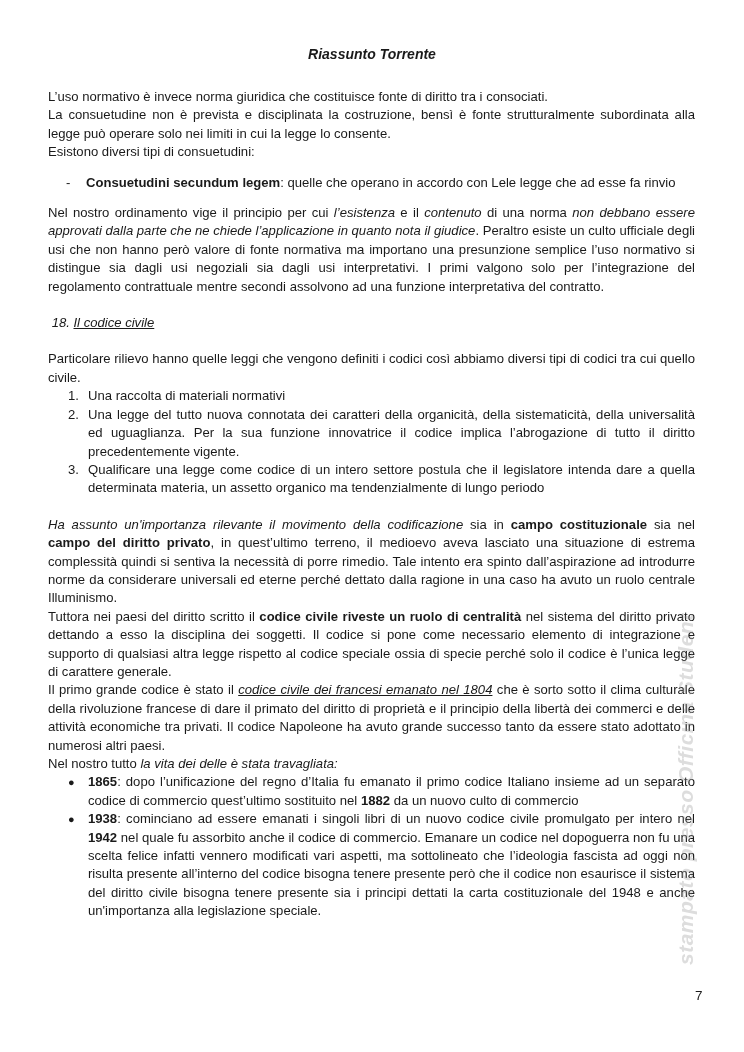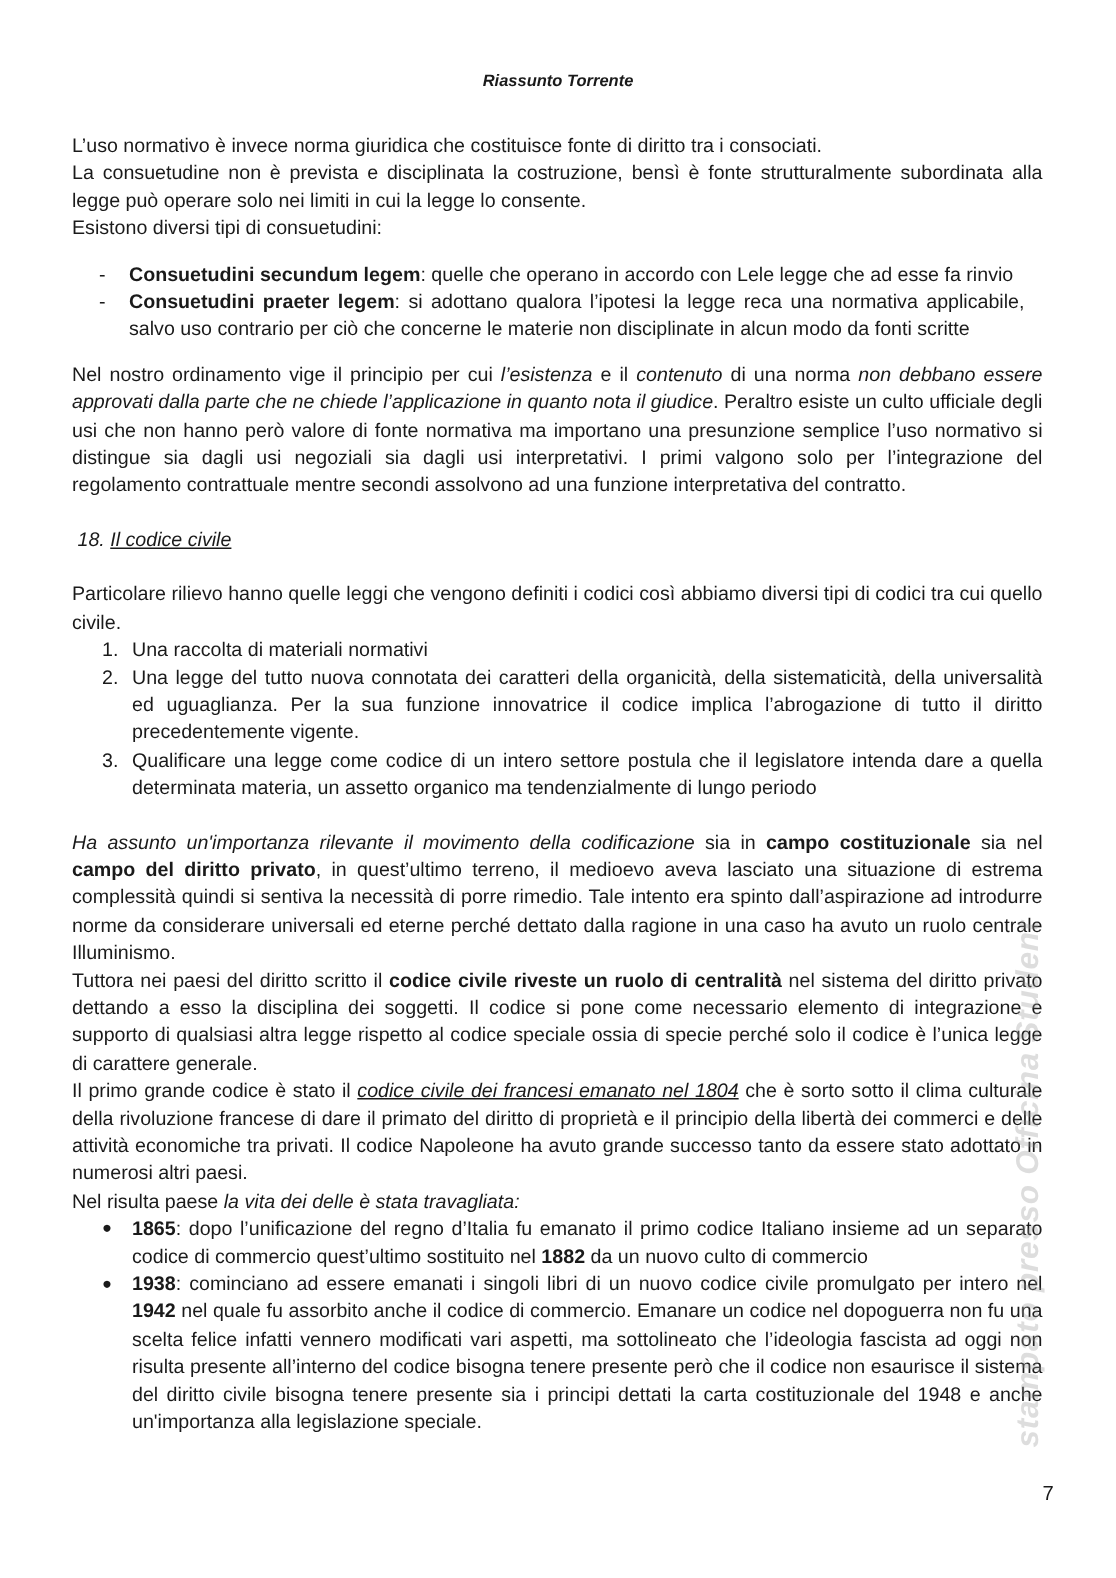--- a/index.html
+++ b/index.html
@@ -5,21 +5,21 @@
   html, body { margin: 0; padding: 0; background: #ffffff; }
   body {
     width: 744px; height: 1052px; position: relative; overflow: hidden;
     font-family: "Liberation Sans", sans-serif;
     color: #1a1a1a;
     font-size: 13.1px;
     line-height: 18.4px;
   }
   .title {
     position: absolute; top: 45px; left: 0; width: 744px; text-align: center;
-    font-weight: bold; font-style: italic; font-size: 11px;
+    font-weight: bold; font-style: italic; font-size: 14px;
   }
   .content {
     position: absolute; top: 88px; left: 48px; width: 647px;
     text-align: justify;
   }
   p { margin: 0; }
   .dash-list { margin: 12px; padding: 0; list-style: none; }
   .dash-list li { position: relative; padding-left: 20px; margin-left: 0; }
   .dash-list li .bullet { position: absolute; left: 0; top: 0; width: 20px; }
   .dash-list li .bullet::before { content: "-"; }
@@ -55,45 +55,41 @@
 
 <div class="content">
   <p>L’uso normativo è invece norma giuridica che costituisce fonte di diritto tra i consociati.</p>
   <p>La consuetudine non è prevista e disciplinata la costruzione, bensì è fonte strutturalmente subordinata alla legge può operare solo nei limiti in cui la legge lo consente.</p>
   <p>Esistono diversi tipi di consuetudini:</p>
   <ul class="dash-list">
     <li class="ind-dash">
       <span class="bullet"></span>
       <b>Consuetudini secundum legem</b><span>: quelle che operano in accordo con Lele legge che ad esse fa rinvio</span>
     </li>
-    <li class="ind-dash">
-      <span class="bullet"></span>
-      <b>Consuetudini praeter legem</b><span>: si adottano qualora l’ipotesi la legge reca una normativa applicabile, salvo uso contrario per ciò che concerne le materie non disciplinate in alcun modo da fonti scritte</span>
-    </li>
   </ul>
   <p><span>Nel nostro ordinamento vige il principio per cui </span><i>l’esistenza</i><span> e il </span><i>contenuto</i><span> di una norma </span><i>non debbano essere approvati dalla parte che ne chiede l’applicazione in quanto nota il giudice</i><span>. Peraltro esiste un culto ufficiale degli usi che non hanno però valore di fonte normativa ma importano una presunzione semplice l’uso normativo si distingue sia dagli usi negoziali sia dagli usi interpretativi. I primi valgono solo per l’integrazione del regolamento contrattuale mentre secondi assolvono ad una funzione interpretativa del contratto.</span></p>
 
   <p class="section-title" style="margin-left:0;">
     <span style="display:inline-block;width:0;"></span><span style="padding-left:0;"></span>
     <span style="margin-left:0px;">18. </span><span class="u">Il codice civile</span>
   </p>
 
   <p>Particolare rilievo hanno quelle leggi che vengono definiti i codici così abbiamo diversi tipi di codici tra cui quello civile.</p>
   <ol class="num-list ind-list">
     <li><span class="num">1.</span><span>Una raccolta di materiali normativi</span></li>
     <li><span class="num">2.</span><span>Una legge del tutto nuova connotata dei caratteri della organicità, della sistematicità, della universalità ed uguaglianza. Per la sua funzione innovatrice il codice implica l’abrogazione di tutto il diritto precedentemente vigente.</span></li>
     <li><span class="num">3.</span><span>Qualificare una legge come codice di un intero settore postula che il legislatore intenda dare a quella determinata materia, un assetto organico ma tendenzialmente di lungo periodo</span></li>
   </ol>
 
   <div class="gap"></div>
 
   <p><i>Ha assunto un'importanza rilevante il movimento della codificazione</i><span> sia in </span><b>campo costituzionale</b><span> sia nel </span><b>campo del diritto privato</b><span>, in quest’ultimo terreno, il medioevo aveva lasciato una situazione di estrema complessità quindi si sentiva la necessità di porre rimedio. Tale intento era spinto dall’aspirazione ad introdurre norme da considerare universali ed eterne perché dettato dalla ragione in una caso ha avuto un ruolo centrale Illuminismo.</span></p>
   <p><span>Tuttora nei paesi del diritto scritto il </span><b>codice civile riveste un ruolo di centralità</b><span> nel sistema del diritto privato dettando a esso la disciplina dei soggetti. Il codice si pone come necessario elemento di integrazione e supporto di qualsiasi altra legge rispetto al codice speciale ossia di specie perché solo il codice è l’unica legge di carattere generale.</span></p>
   <p><span>Il primo grande codice è stato il </span><i class="u">codice civile dei francesi emanato nel 1804</i><span> che è sorto sotto il clima culturale della rivoluzione francese di dare il primato del diritto di proprietà e il principio della libertà dei commerci e delle attività economiche tra privati. Il codice Napoleone ha avuto grande successo tanto da essere stato adottato in numerosi altri paesi.</span></p>
-  <p><span>Nel risulta paese </span><i>la vita dei delle è stata travagliata:</i></p>
+  <p><span>Nel nostro tutto </span><i>la vita dei delle è stata travagliata:</i></p>
   <ul class="dot-list ind-list">
     <li><span class="dot"></span><b>1865</b><span>: dopo l’unificazione del regno d’Italia fu emanato il primo codice Italiano insieme ad un separato codice di commercio quest’ultimo sostituito nel </span><b>1882</b><span> da un nuovo culto di commercio</span></li>
     <li><span class="dot"></span><b>1938</b><span>: cominciano ad essere emanati i singoli libri di un nuovo codice civile promulgato per intero nel </span><b>1942</b><span> nel quale fu assorbito anche il codice di commercio. Emanare un codice nel dopoguerra non fu una scelta felice infatti vennero modificati vari aspetti, ma sottolineato che l’ideologia fascista ad oggi non risulta presente all’interno del codice bisogna tenere presente però che il codice non esaurisce il sistema del diritto civile bisogna tenere presente sia i principi dettati la carta costituzionale del 1948 e anche un'importanza alla legislazione speciale.</span></li>
   </ul>
 </div>
 
 <div class="watermark">stampato presso Officina Student</div>
 <div class="page-num">7</div>
 
 </body></html>

